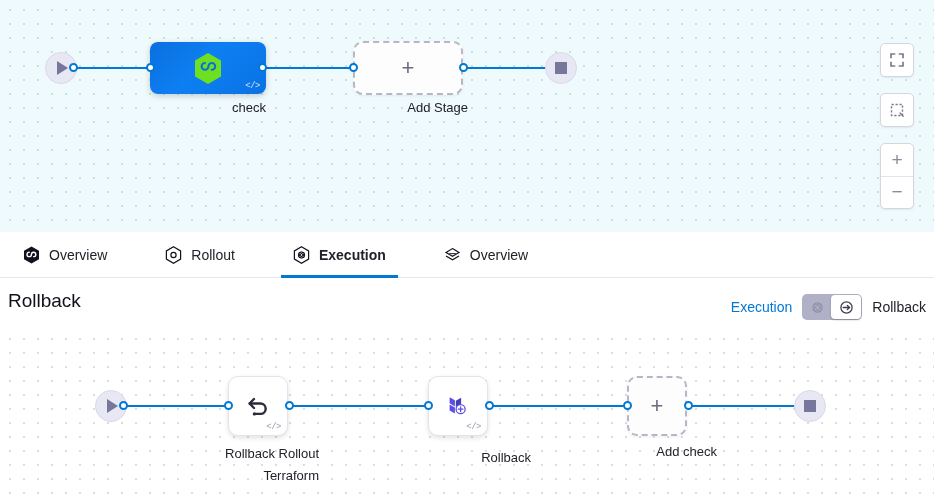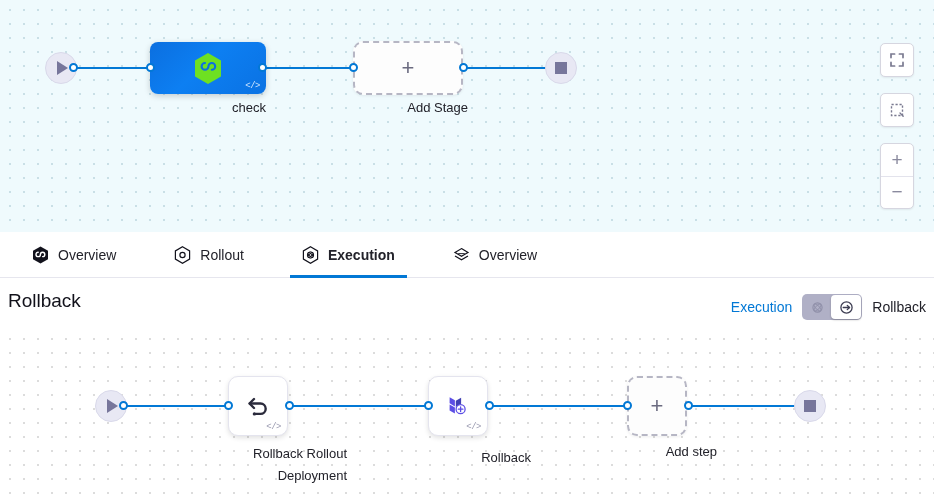--- a/index.html
+++ b/index.html
@@ -125,21 +125,21 @@
     color: #8a8a9e;
   }
   .ctrl-stack > div:first-child { border-bottom: 1px solid #e3e3ec; }
 
   
   .tabbar {
     position: absolute; left: 0; top: 232px;
     width: 934px; height: 46px;
     background: #ffffff;
     border-bottom: 1px solid #e6e6ee;
-    display: flex; align-items: stretch; padding-left: 32px;
+    display: flex; align-items: stretch; padding-left: 23px;
   }
   .tab {
     display: flex; align-items: center; gap: 9px;
     padding: 0 22px 0 0; margin-right: 36px;
     font-size: 14px; color: #22222a;
     position: relative;
   }
   .tab.active { font-weight: bold; }
   .tab.active::after {
     content: ""; position: absolute; left: -12px; right: 10px; bottom: -1px;
@@ -326,23 +326,23 @@
     <div class="step-node" style="left:228px; top:47px;">
       <svg width="30" height="30" viewBox="0 0 30 30">
         <path d="M11 8 L6.5 12.5 L11 17" fill="none" stroke="#2b2b3c" stroke-width="2.4" stroke-linecap="round" stroke-linejoin="round"></path>
         <path d="M6.8 12.5 H17.5 a5.2 5.2 0 0 1 0 10.4 H13" fill="none" stroke="#2b2b3c" stroke-width="2.4" stroke-linecap="round"></path>
         <circle cx="11.4" cy="22.9" r="1.7" fill="#2b2b3c"></circle>
       </svg>
       <span class="code-badge-dark">&lt;/&gt;</span>
     </div>
     <div class="port" style="left:224px; top:72px;"></div>
     <div class="port" style="left:285px; top:72px;"></div>
-    <div class="caption" style="left:201px; top:116px; width:146px;">
+    <div class="caption" style="left:173px; top:116px; width:146px;">
       <div>Rollback Rollout</div>
-      <div style="margin-top:4px;">Deployment</div>
+      <div style="margin-top:4px;">Terraform</div>
     </div>
 
     <div class="step-node" style="left:428px; top:47px;">
       <svg width="30" height="30" viewBox="0 0 30 30">
         <polygon points="6.6,6.2 11.9,9.3 11.9,15.4 6.6,12.3" fill="#5c4ee5"></polygon>
         <polygon points="12.8,9.8 18.1,6.7 18.1,12.8 12.8,15.9" fill="#4040b2"></polygon>
         <polygon points="6.6,13.4 11.9,16.5 11.9,22.6 6.6,19.5" fill="#5c4ee5"></polygon>
         <circle cx="17.6" cy="18.2" r="4.5" fill="#ffffff" stroke="#5c4ee5" stroke-width="1.3"></circle>
         <path d="M17.6 15.9 V20.5 M15.3 18.2 H19.9" stroke="#5c4ee5" stroke-width="1.3" stroke-linecap="round"></path>
       </svg>
@@ -352,21 +352,21 @@
     <div class="port" style="left:485px; top:72px;"></div>
     <div class="caption" style="left:385px; top:116px; width:146px;">
       <div style="margin-top:4px;">Rollback</div>
     </div>
 
     <div class="add-node" style="left:627px; top:47px; width:60px; height:60px;">
       <span class="plus-glyph">+</span>
     </div>
     <div class="port" style="left:623px; top:72px;"></div>
     <div class="port" style="left:684px; top:72px;"></div>
-    <div class="caption" style="left:597px; top:114px; width:120px;">Add step</div>
+    <div class="caption" style="left:597px; top:114px; width:120px;">Add check</div>
 
     <div class="port" style="left:803px; top:72px;"></div>
     <div class="terminal" style="left:794px; top:61px;">
       <div class="stop-sq"></div>
     </div>
   </div>
 
 </div>
 
 </body></html>

